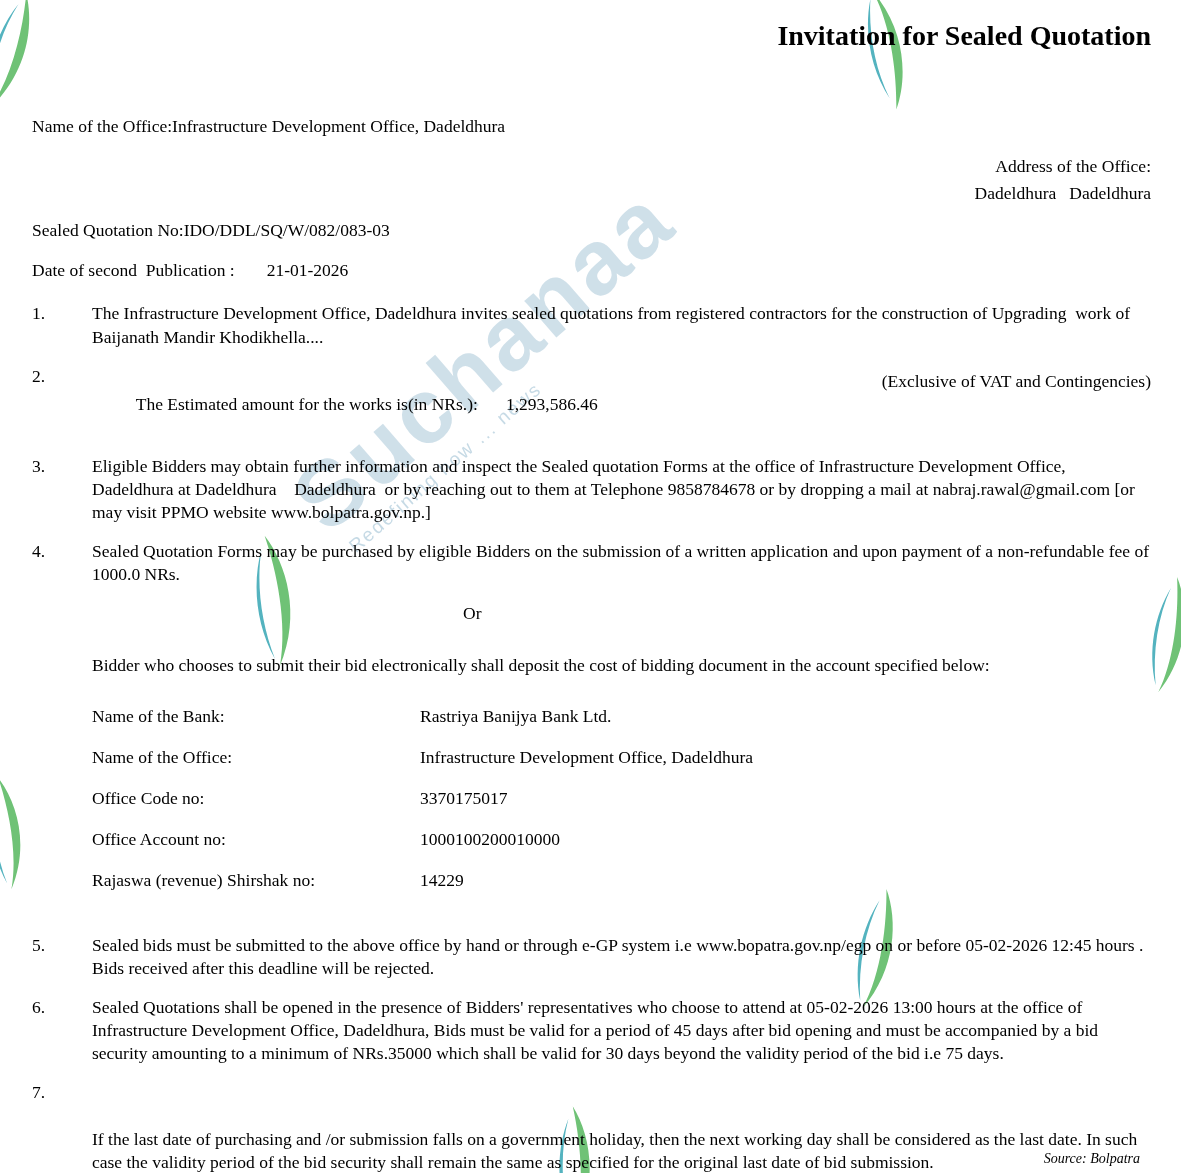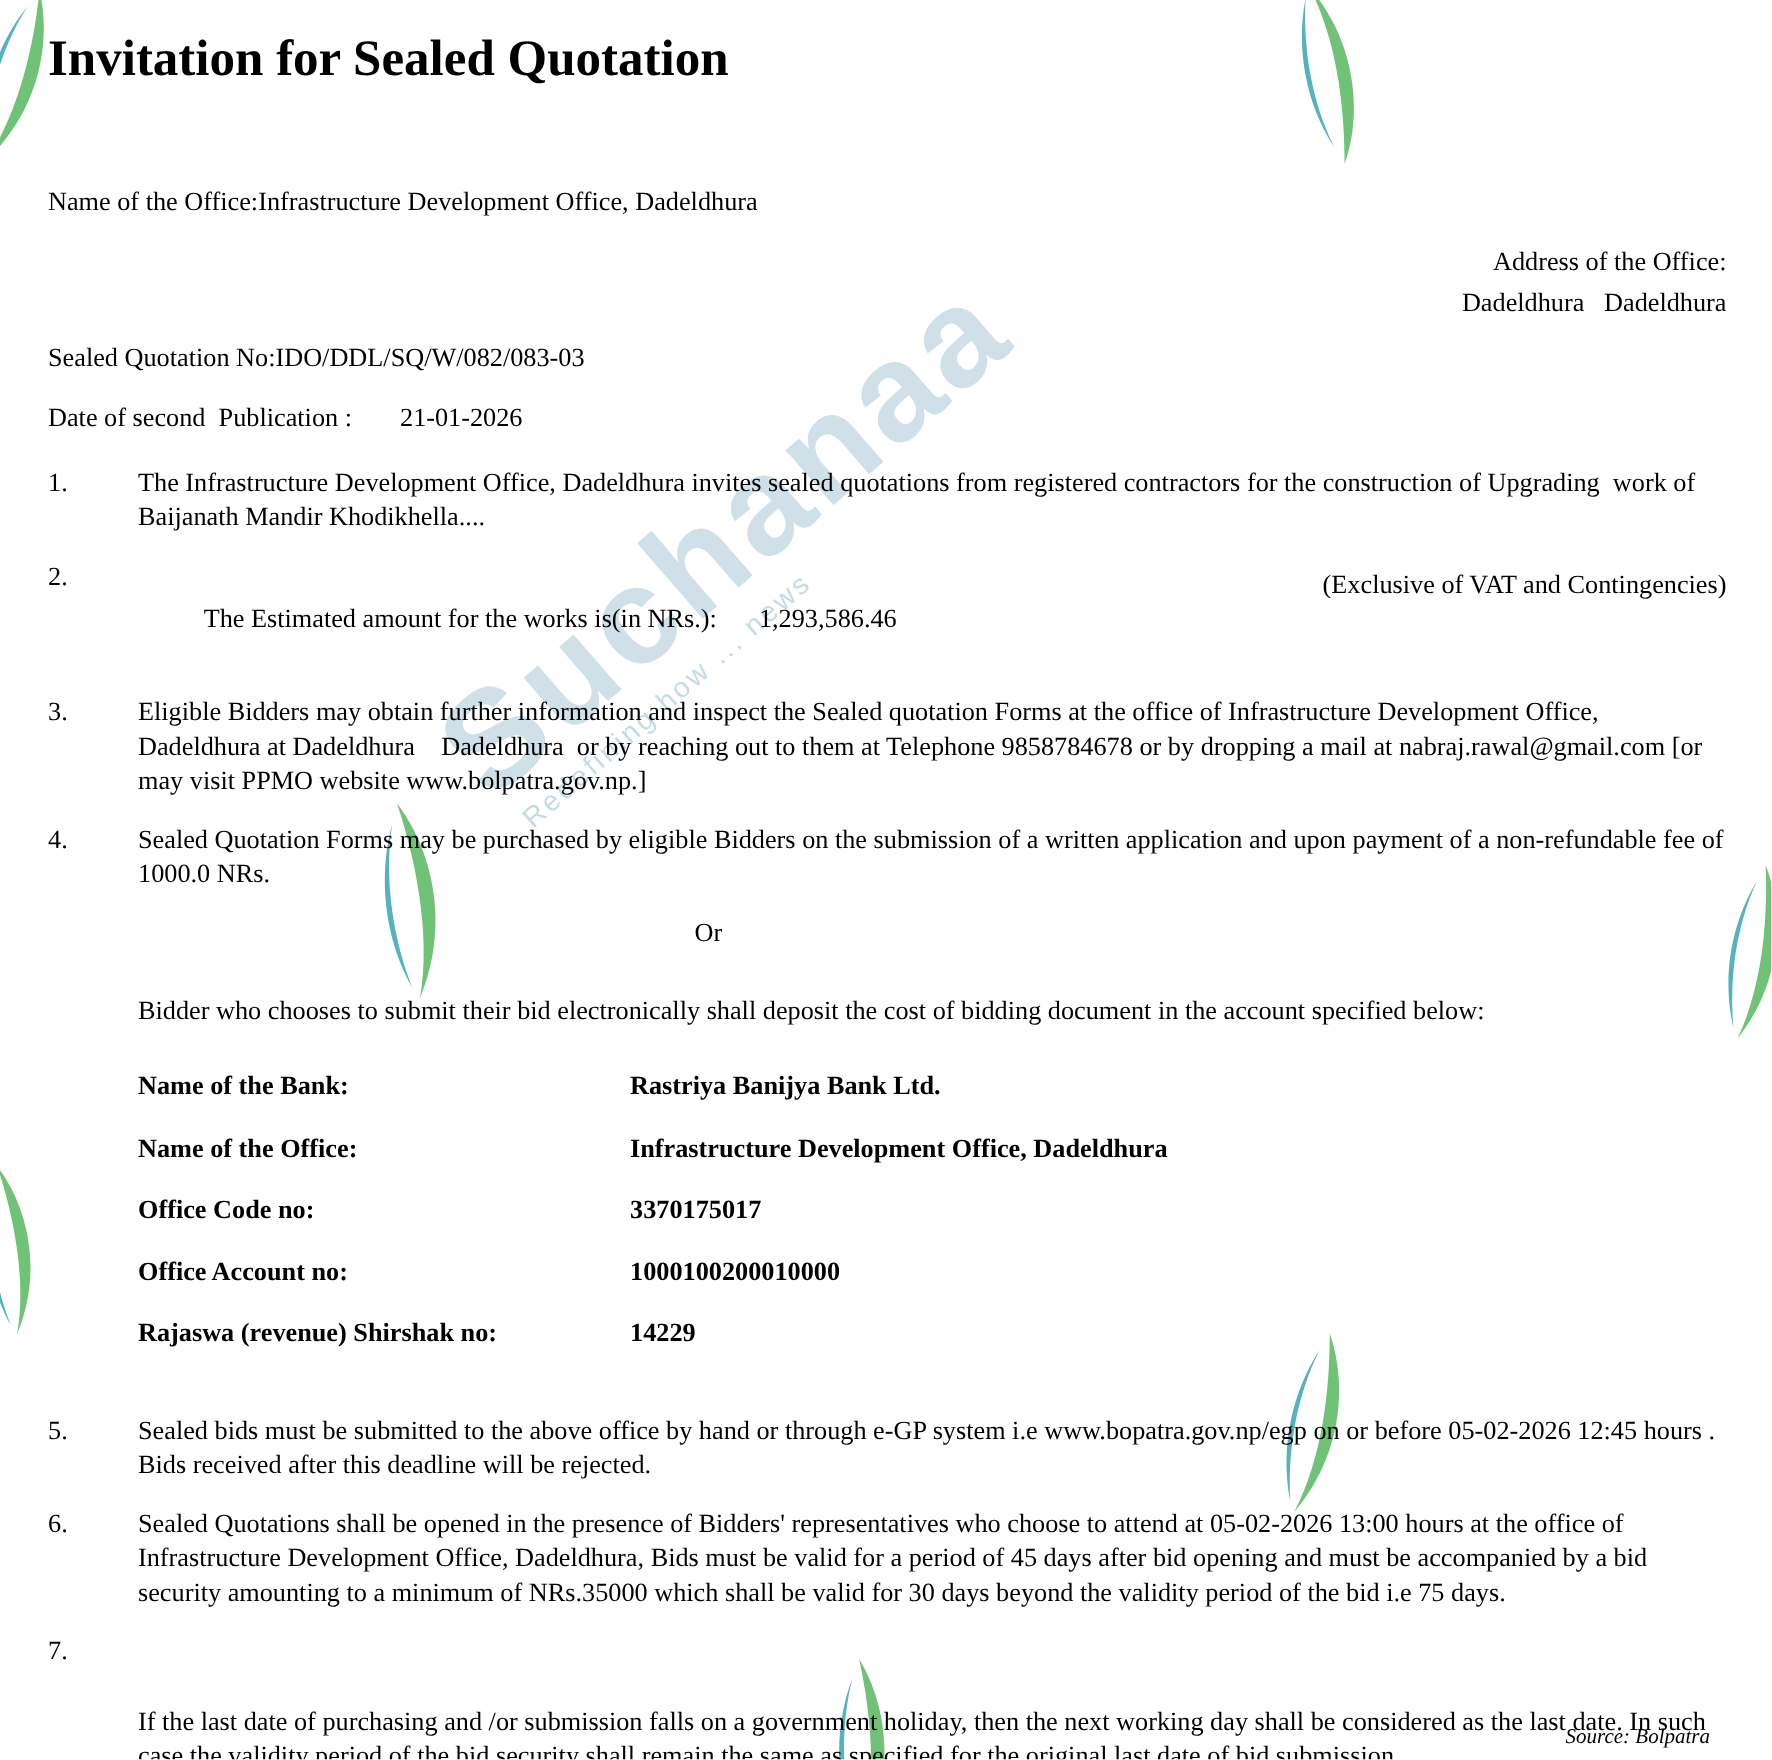--- a/index.html
+++ b/index.html
@@ -29,40 +29,40 @@
   .leaf1 { left:-14px; top:-8px;   width:52px; height:118px; transform:rotate(14deg); }
   .leaf2 { left:862px; top:-10px;  width:52px; height:120px; transform:rotate(-8deg) scaleY(-1); }
   .leaf3 { left:1146px; top:570px; width:50px; height:130px; transform:rotate(6deg); }
   .leaf4 { left:-16px; top:766px;  width:48px; height:134px; transform:rotate(-10deg); }
   .leaf5 { left:248px; top:530px;  width:56px; height:140px; transform:rotate(-10deg); }
   .leaf6 { left:852px; top:886px;  width:52px; height:126px; transform:rotate(8deg); }
   .leaf7 { left:548px; top:1106px; width:58px; height:122px; transform:rotate(-4deg); }
 
   
   .content { position:relative; z-index:2; padding:18px 30px 0 32px; font-size:17.5px; line-height:1.32; }
-  .title { text-align:left; font-size:34px; font-weight:700; margin-bottom:60px; }
+  .title { text-align:right; font-size:28px; font-weight:700; margin-bottom:60px; }
 
   .hline { margin-bottom:17px; }
   .pre { white-space:pre-wrap; }
   .addr-value { margin-top:4px;font-family:Liberation Serif, serif; }
   .addr-block { margin-bottom:14px;text-align:right; }
   .date-value { margin-left:32px; }
   .hline.date-line { margin-bottom:20px; }
 
   .item { display:flex; margin-bottom:16px; }
   .item .num { flex:0 0 60px; }
   .item .body { flex:1; white-space:pre-wrap; }
   .est-row { display:flex; justify-content:space-between; align-items:baseline; }
   .amount { margin-left:28px; }
   .vat-note { padding-top:5px; }
 
   .or-line { margin:4px 0 29px 431px; }
   .electronic-line { padding-left:60px; margin-bottom:27px; }
 
-  .bank-row { display:flex; padding-left:60px; margin-bottom:18px;font-weight:bold; }
+  .bank-row { display:flex; padding-left:60px; margin-bottom:18px; }
   .bank-label { flex:0 0 328px; }
   .bank-gap { margin-bottom:42px;align-items:flex-end; }
 
   .footer-source { position:absolute; right:41px; bottom:6px; z-index:2; font-style:italic; font-size:14px; }
 </style>
 </head>
 <body>
 
 <div class="page">
 

